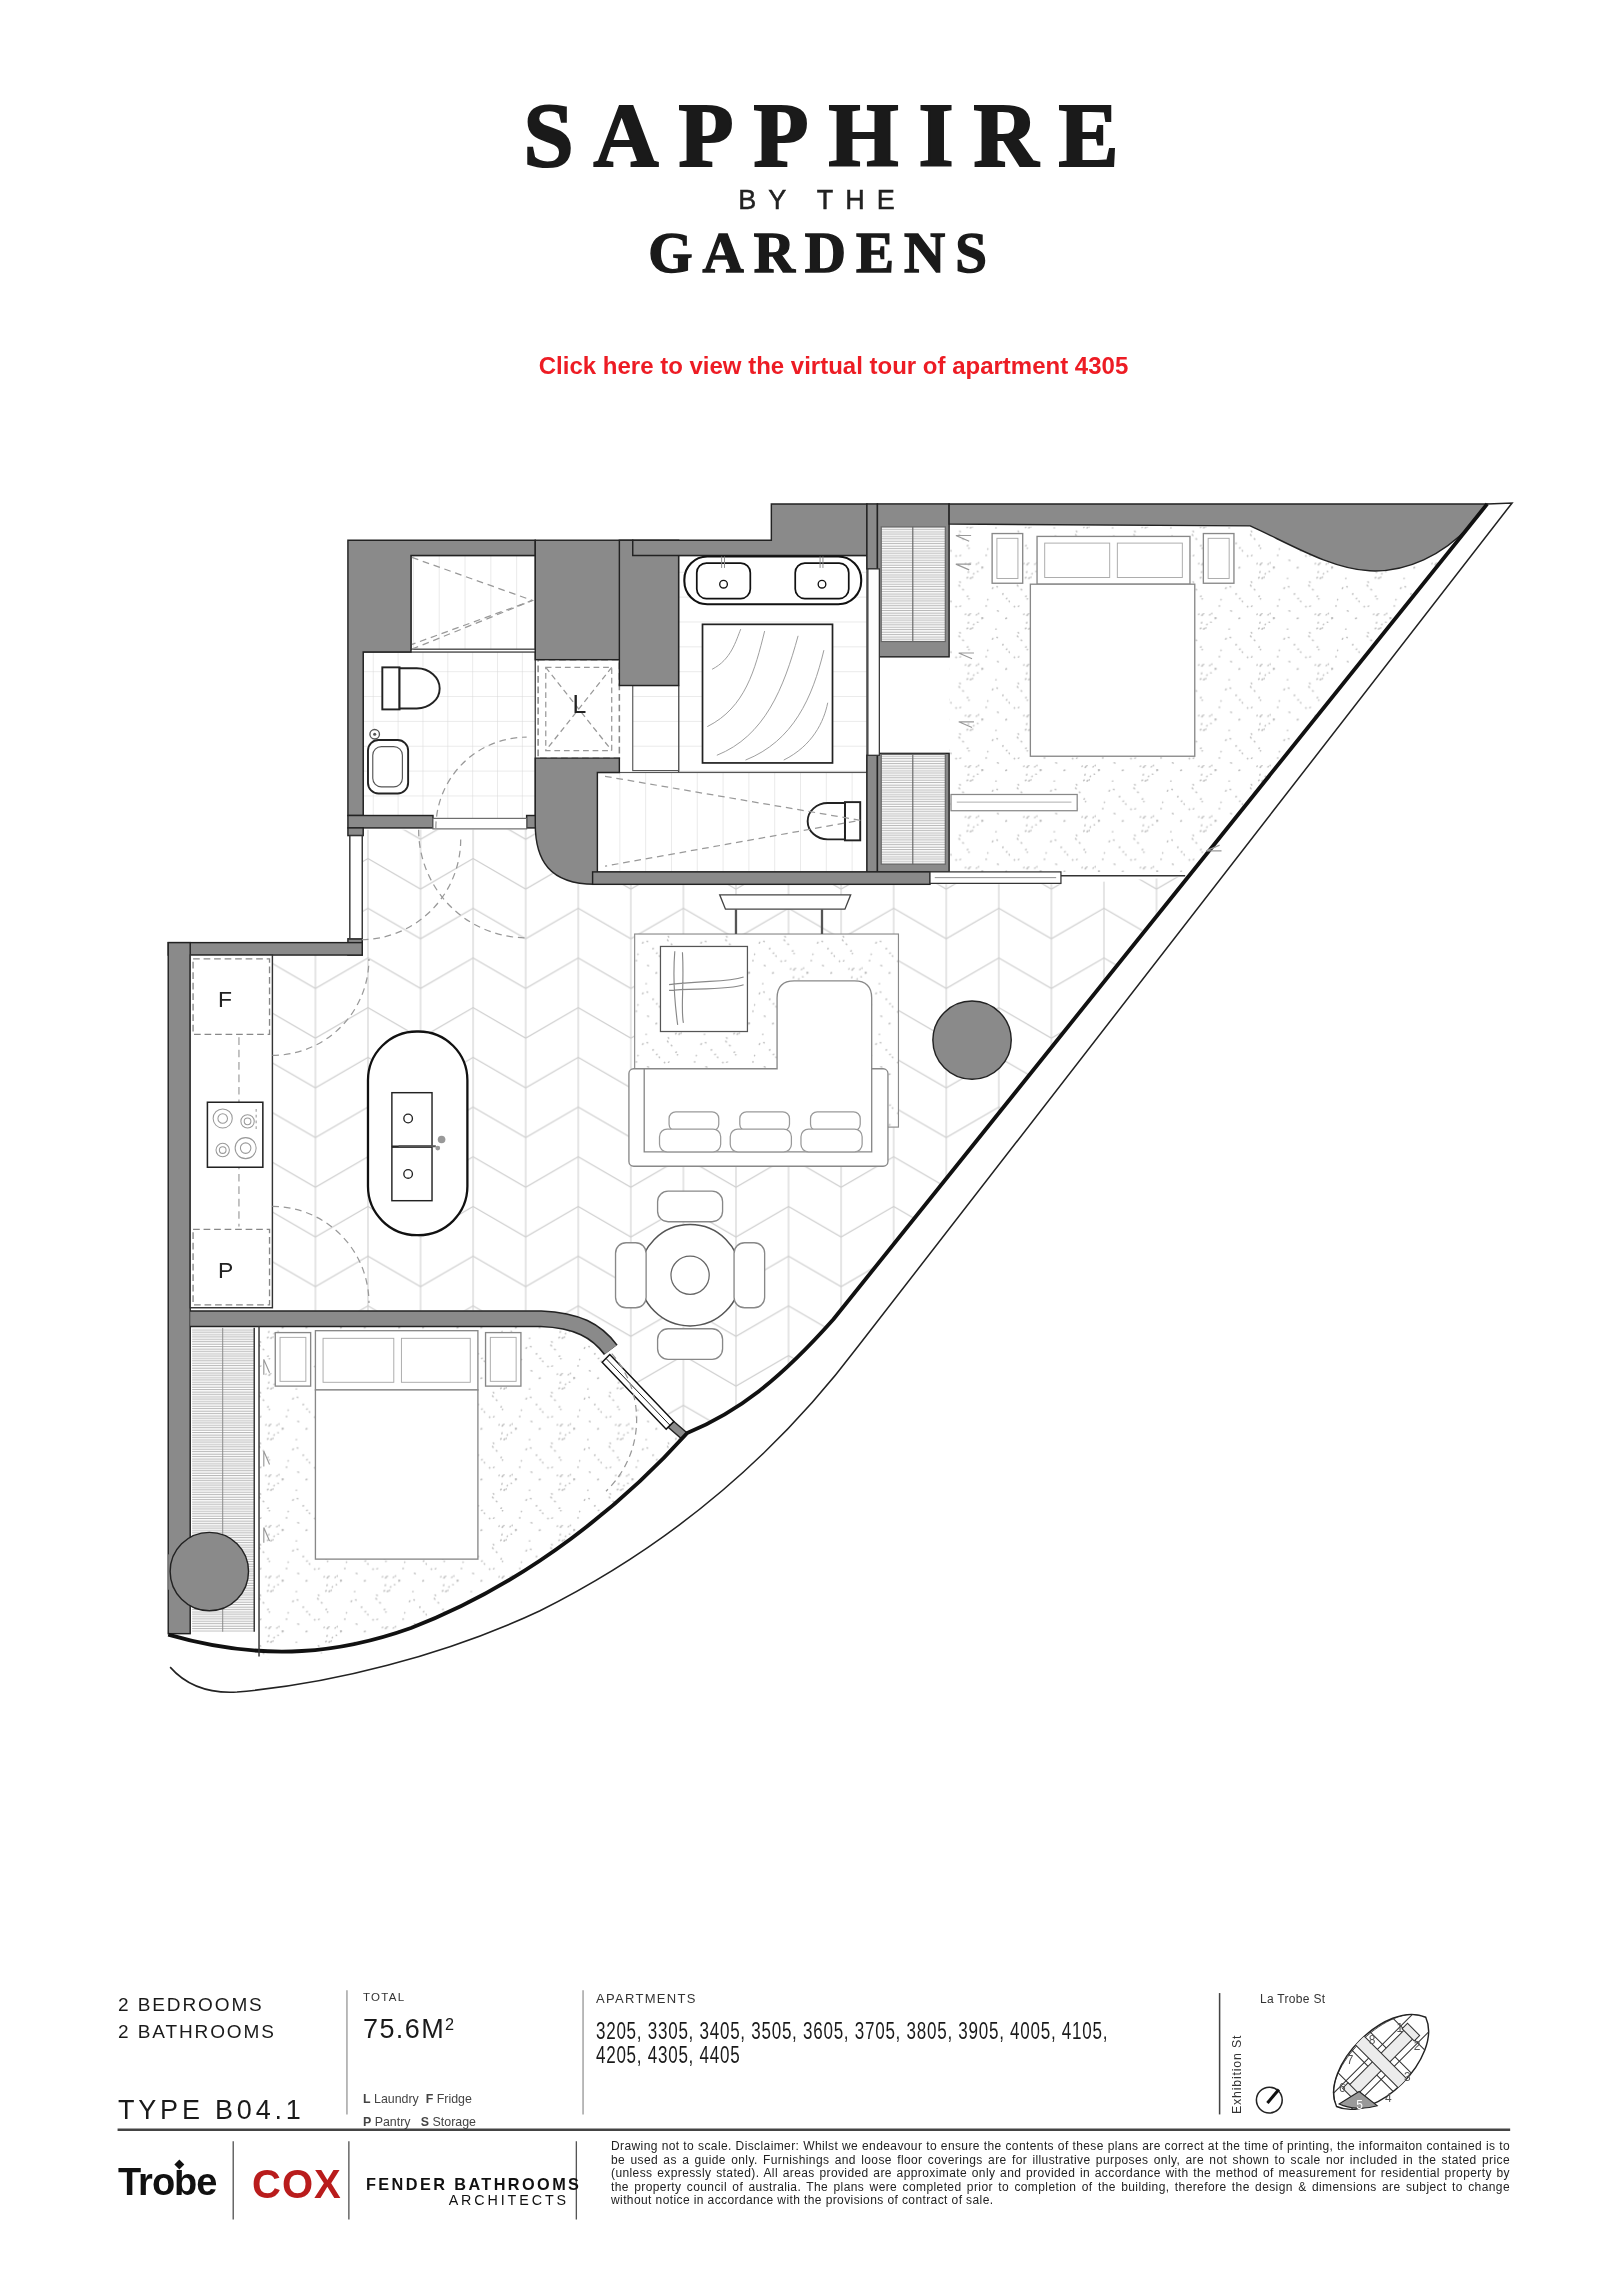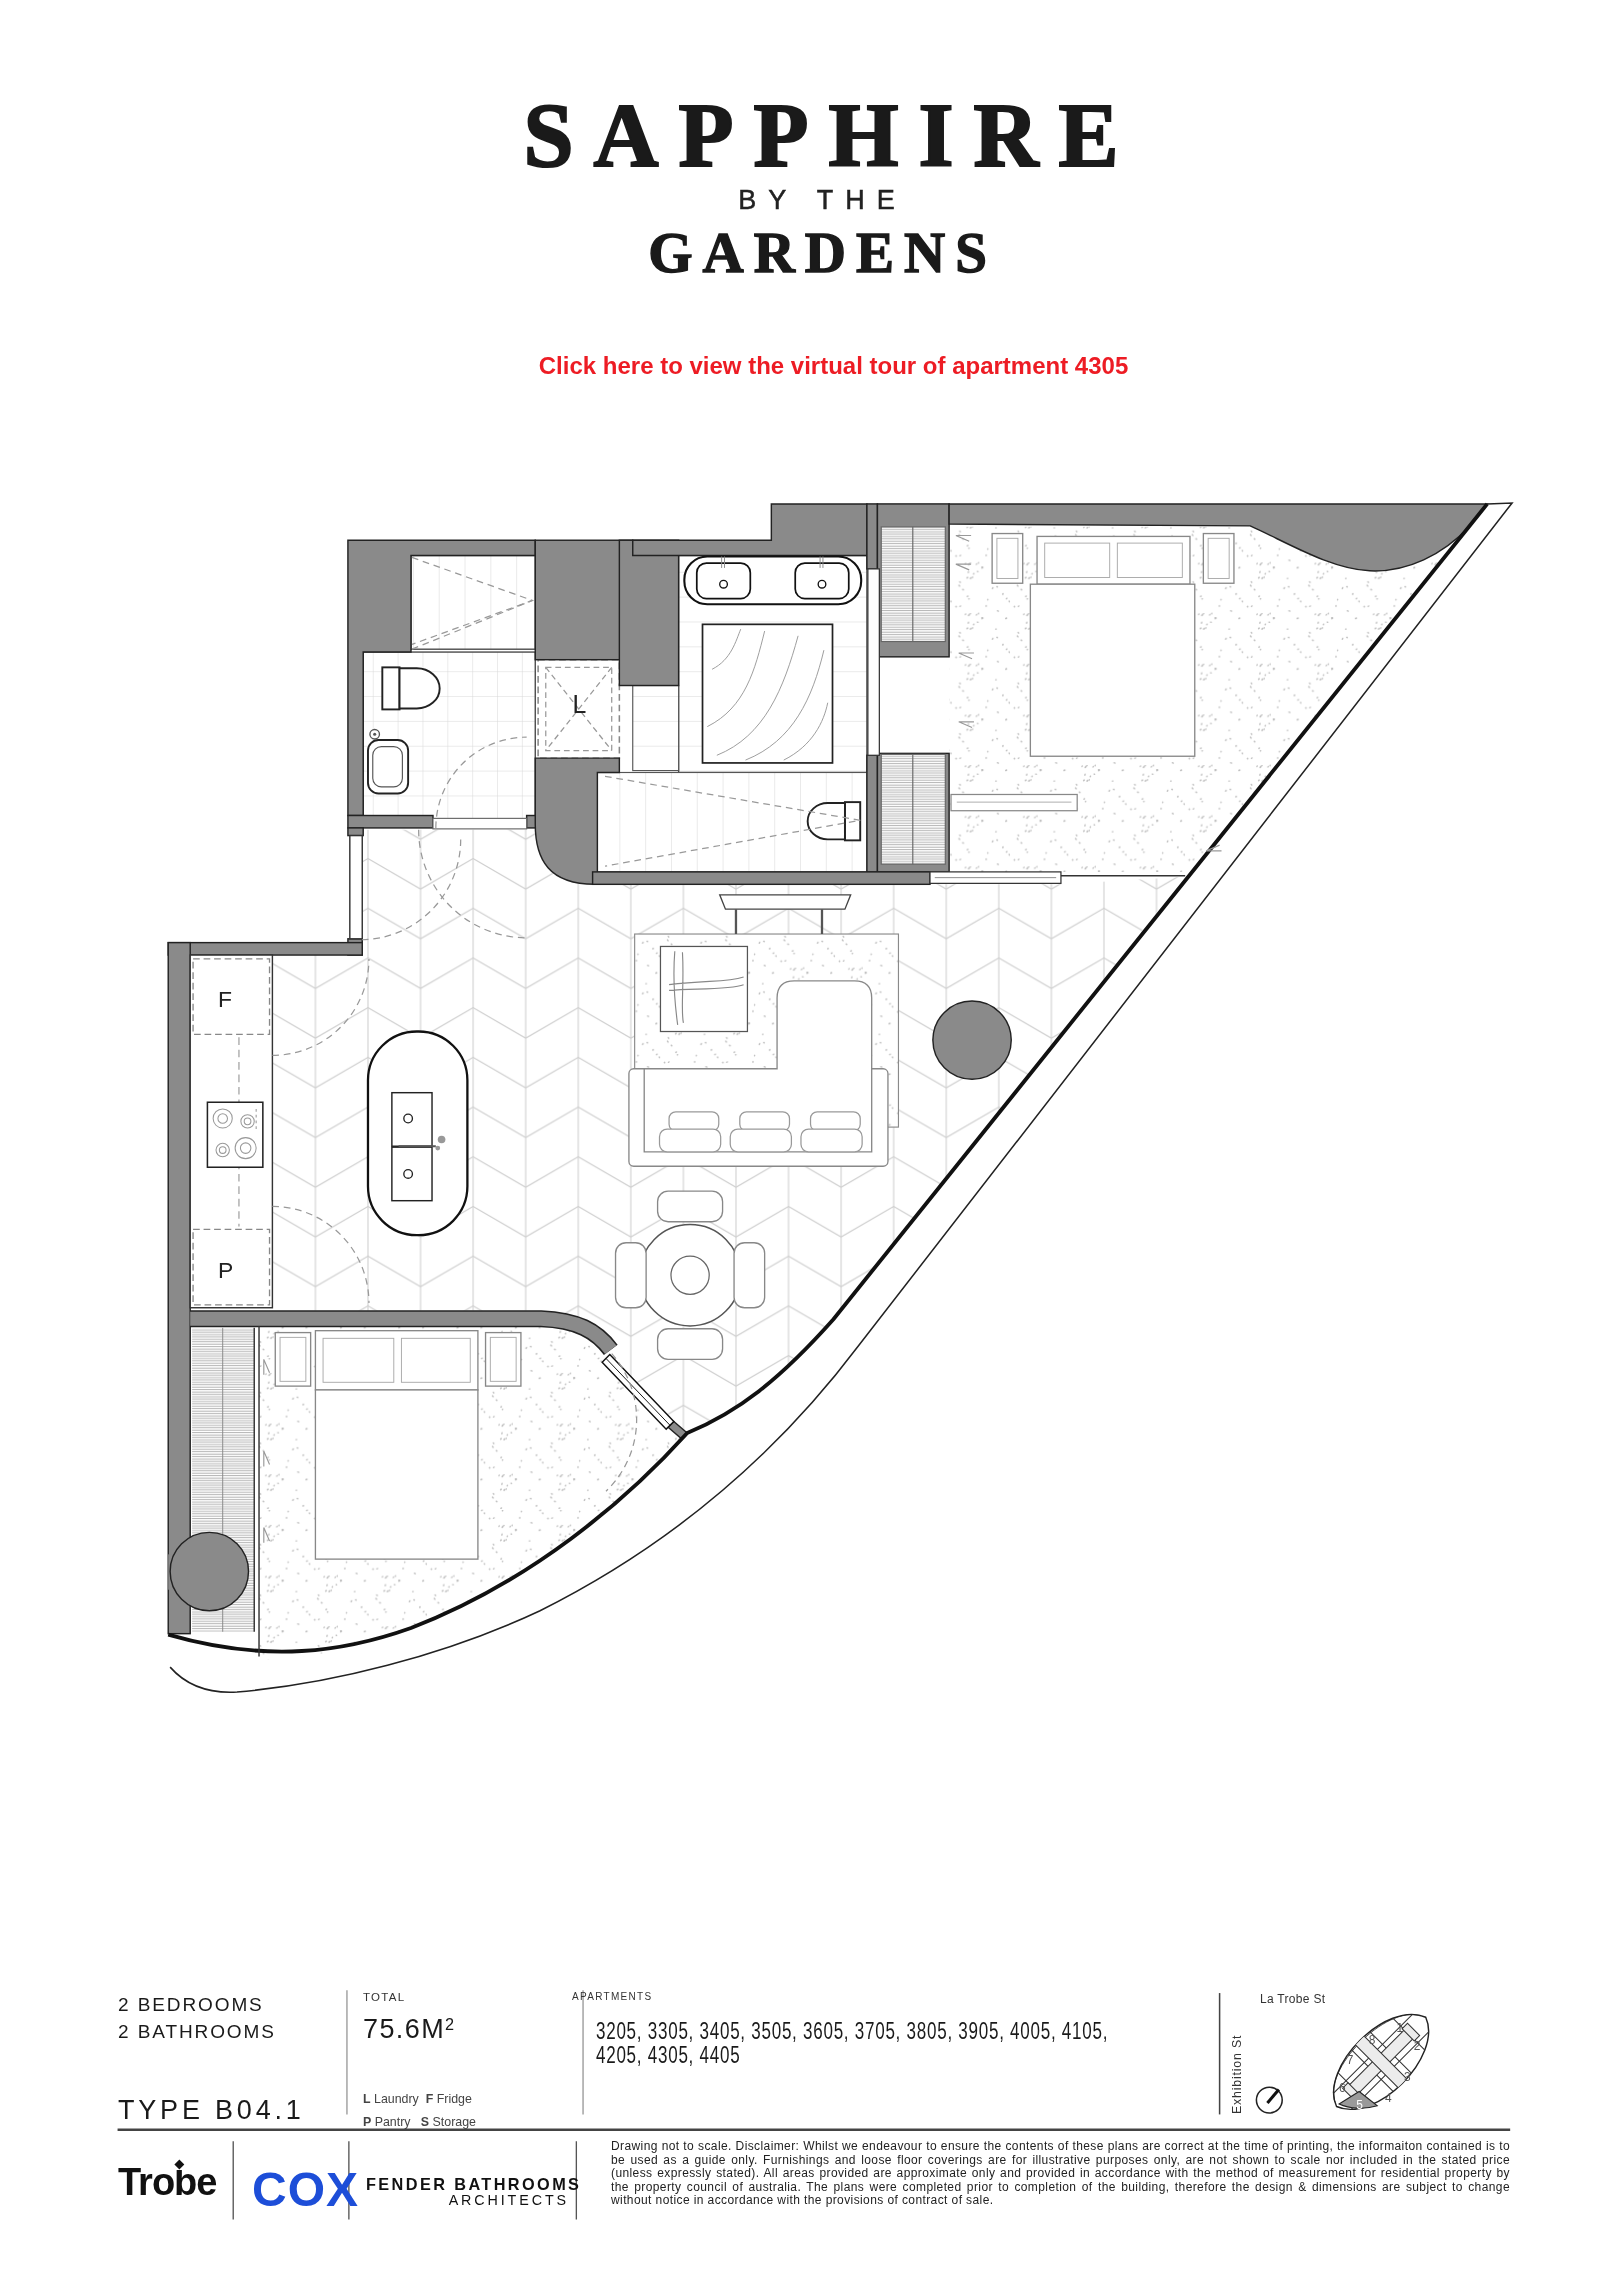--- a/index.html
+++ b/index.html
@@ -330,25 +330,25 @@
       <text x="1449" y="2199">4</text>
       <text x="1419" y="2206" fill="#fff">5</text>
     </g>
   </svg>
 
   <div class="abs" style="left:118px;top:1991px;font-size:19px;letter-spacing:1.9px;color:#1a1a1a;line-height:27px;">2 BEDROOMS<br>2 BATHROOMS</div>
   <div class="abs" style="left:118px;top:2095px;font-size:27px;letter-spacing:3.8px;color:#1a1a1a;">TYPE B04.1</div>
   <div class="abs" style="left:363px;top:1991px;font-size:11.5px;letter-spacing:1.3px;color:#333;">TOTAL</div>
   <div class="abs" style="left:363px;top:2014px;font-size:27px;letter-spacing:1.4px;color:#1a1a1a;">75.6M<span style="font-size:16.3px;vertical-align:7.6px;">2</span></div>
   <div class="abs" style="left:363px;top:2088px;font-size:12.4px;color:#444;line-height:23px;"><b>L</b> Laundry&nbsp;&nbsp;<b>F</b> Fridge<br><b>P</b> Pantry&nbsp;&nbsp;&nbsp;<b>S</b> Storage</div>
-  <div class="abs" style="left:572px;top:1991px;font-size:10px;letter-spacing:1.3px;color:#333;">APARTMENTS</div>
+  <div class="abs" style="left:596px;top:1991px;font-size:13px;letter-spacing:1.3px;color:#333;">APARTMENTS</div>
   <div class="abs" style="left:596px;top:2019px;font-size:23px;letter-spacing:1px;color:#1a1a1a;line-height:24.4px;transform:scaleX(0.74);transform-origin:0 0;">3205, 3305, 3405, 3505, 3605, 3705, 3805, 3905, 4005, 4105,<br>4205, 4305, 4405</div>
   <div class="abs" style="left:1234px;top:1992px;font-size:12px;letter-spacing:0.3px;color:#333;margin-left:26px;">La Trobe St</div>
   <div class="abs" style="left:1230px;top:2114px;font-size:12.4px;letter-spacing:0.8px;color:#333;transform:rotate(-90deg);transform-origin:0 0;">Exhibition St</div>
   <div class="abs" style="left:118px;top:2161px;font-size:38px;font-weight:bold;color:#111;letter-spacing:-1px;">Trobe</div>
   <div class="abs" style="left:175px;top:2162px;width:7.6px;height:7.6px;background:#fff;"></div>
   <div class="abs" style="left:176px;top:2161px;width:6.7px;height:6.7px;background:#111;transform:rotate(45deg);"></div>
-  <div class="abs" style="left:252px;top:2162px;font-size:48px;font-weight:bold;color:#1d4ed8;letter-spacing:1px;">COX</div>
+  <div class="abs" style="left:252px;top:2162px;font-size:40px;font-weight:bold;color:#b91c1c;letter-spacing:1px;">COX</div>
   <div class="abs" style="left:366px;top:2175px;font-size:16.3px;font-weight:bold;letter-spacing:2.4px;color:#111;">FENDER BATHROOMS</div>
   <div class="abs" style="left:366px;width:203px;top:2192px;font-size:14.3px;letter-spacing:2.9px;color:#111;text-align:right;">ARCHITECTS</div>
   <div class="abs" style="left:611px;top:2140px;width:899px;font-size:12px;letter-spacing:0.4px;line-height:13.6px;color:#222;white-space:normal;text-align:justify;">Drawing not to scale. Disclaimer: Whilst we endeavour to ensure the contents of these plans are correct at the time of printing, the informaiton contained is to be used as a guide only. Furnishings and loose floor coverings are for illustrative purposes only, are not shown to scale nor included in the stated price (unless expressly stated). All areas provided are approximate only and provided in accordance with the method of measurement for residential property by the property council of australia. The plans were completed prior to completion of the building, therefore the design &amp; dimensions are subject to change without notice in accordance with the provisions of contract of sale.</div>
 </div>
 
 
 </body></html>

